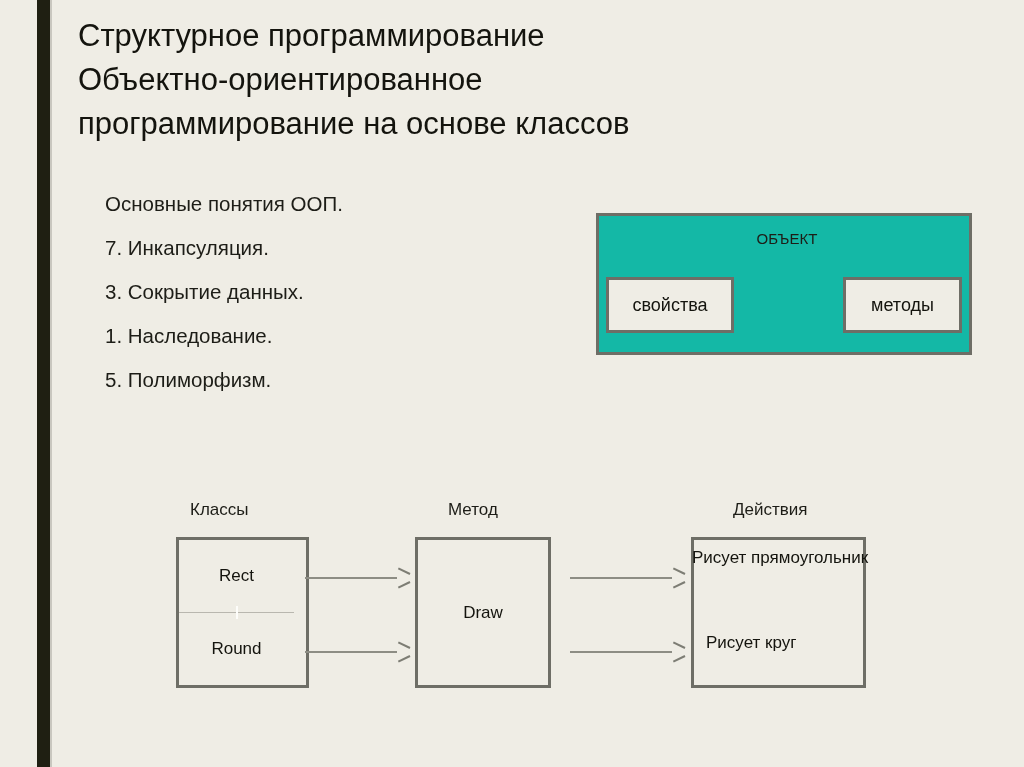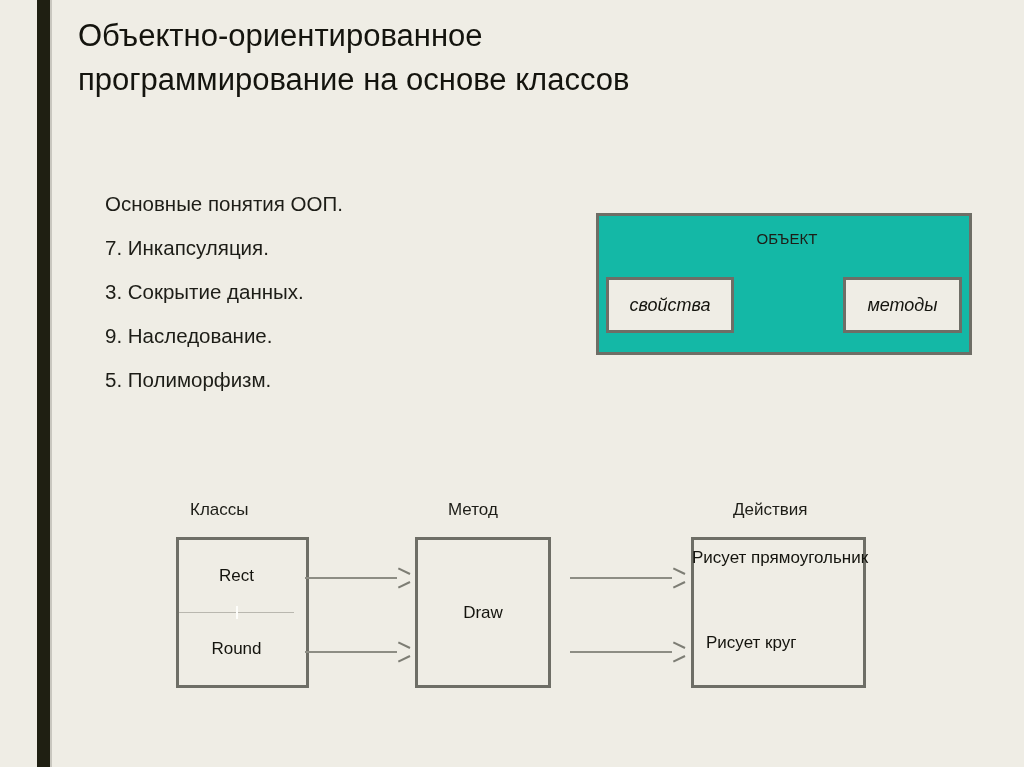--- a/index.html
+++ b/index.html
@@ -94,21 +94,20 @@
   .object-sub {
     position: absolute;
     border: 3px solid #6e6e66;
     box-sizing: border-box;
     background: #efede5;
     display: flex;
     align-items: center;
     justify-content: center;
     font-size: 18px;
     color: #14140e;
-    font-style: italic;
   }
   .object-sub.props {
     left: 7px;
     top: 61px;
     width: 128px;
     height: 56px;
   }
   .object-sub.methods {
     left: 244px;
     top: 61px;
@@ -250,29 +249,30 @@
 </style>
 </head>
 <body>
 
 <div id="slide">
 
   <div class="accent-bar"></div>
   <div class="accent-bar-edge"></div>
 
   <div class="title-block">
+    <div class="title-line">Структурное программирование</div>
     <div class="title-line">Объектно-ориентированное</div>
     <div class="title-line">программирование на основе классов</div>
   </div>
 
   <div class="bullets">
     <div class="bullet-item">Основные понятия ООП.</div>
     <div class="bullet-item">7. Инкапсуляция.</div>
     <div class="bullet-item">3. Сокрытие данных.</div>
-    <div class="bullet-item">9. Наследование.</div>
+    <div class="bullet-item">1. Наследование.</div>
     <div class="bullet-item">5. Полиморфизм.</div>
   </div>
 
   <div class="object-box">
     <div class="object-label">ОБЪЕКТ</div>
     <div class="object-sub props">
       <span>свойства</span>
     </div>
     <div class="object-sub methods">
       <span>методы</span>

